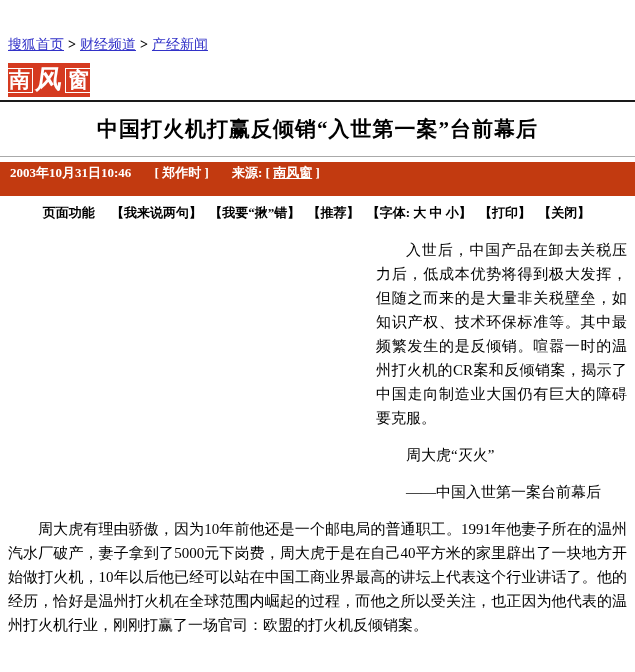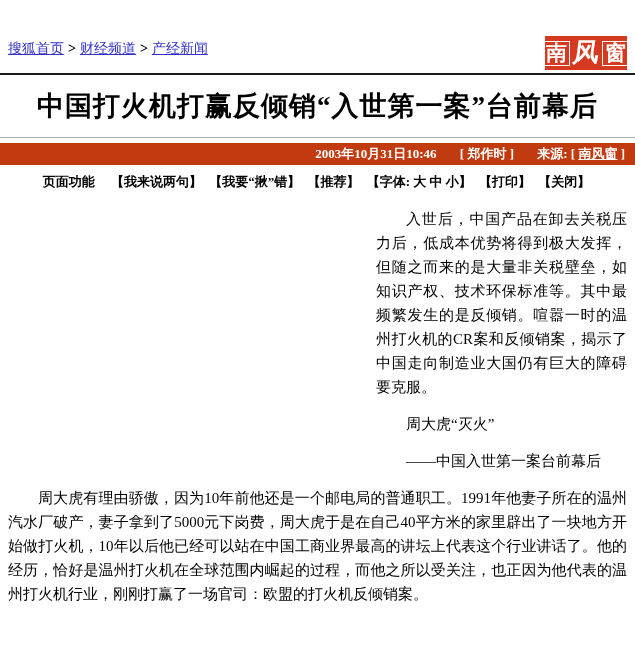--- a/index.html
+++ b/index.html
@@ -10,40 +10,40 @@
     --rule-light:#aaaaaa;
   }
   *{box-sizing:border-box;}
   html,body{margin:0;padding:0;background:#ffffff;}
   body{width:635px;}
   .page{
     width:635px;height:672px;background:#fff;overflow:hidden;
     font-family:"Liberation Serif","DejaVu Serif",serif;color:#000;
   }
   
-  .topbar{display:flex;justify-content:space-between;align-items:center;padding:36px 8px 0 8px;}
+  .topbar{display:flex;justify-content:space-between;align-items:flex-start;padding:36px 8px 0 8px;flex-direction:column;}
   .breadcrumb{font-size:14px;margin-bottom:9px;white-space:nowrap;}
   .breadcrumb a{color:var(--link-blue);text-decoration:underline;cursor:pointer;}
   .crumb-sep{color:#000;font-weight:bold;margin:0 4px;}
   .logo{
     width:82px;height:34px;background:var(--brand-red);
     display:flex;align-items:center;justify-content:center;gap:2px;
     padding:0 3px;cursor:pointer;flex:0 0 auto;
   }
   .logo .ch{color:#fff;font-weight:bold;font-size:21px;line-height:1;display:inline-block;}
   .logo .boxed{border:1px solid #fff;padding:1px 2px;}
   .logo .mid{font-size:26px;transform:skewX(-8deg);padding:0 1px;}
   .rule-dark{height:2px;background:var(--rule-dark);margin-top:3px;}
   .rule-light{height:1px;background:var(--rule-light);margin-top:13px;}
   
-  .title{text-align:center;font-size:27px;font-weight:bold;margin:13px 10px 0;letter-spacing:1px;}
+  .title{text-align:center;font-size:21px;font-weight:bold;margin:13px 10px 0;letter-spacing:1px;}
   
   .dateline{
-    height:22px;background:var(--bar-red);color:#fff;font-weight:bold;
-    font-size:13px;text-align:right;line-height:22px;margin-top:5px;white-space:nowrap;
+    height:34px;background:var(--bar-red);color:#fff;font-weight:bold;
+    font-size:13px;text-align:left;line-height:22px;margin-top:5px;white-space:nowrap;
   }
   .dateline .seg{margin:0 10px;}
   .dateline a{color:#fff;text-decoration:underline;cursor:pointer;}
   
   .toolbar{text-align:center;font-size:13px;font-weight:bold;margin-top:8px;white-space:nowrap;}
   .toolbar .tool{cursor:pointer;margin:8px 2px;text-align:center;}
   .toolbar .tool-label{margin-right:11px;}
   
   .article{margin:16px 8px 0;font-size:15px;line-height:24px;text-align:justify;}
   .article p{margin:0 0 13px;text-indent:2em;}

